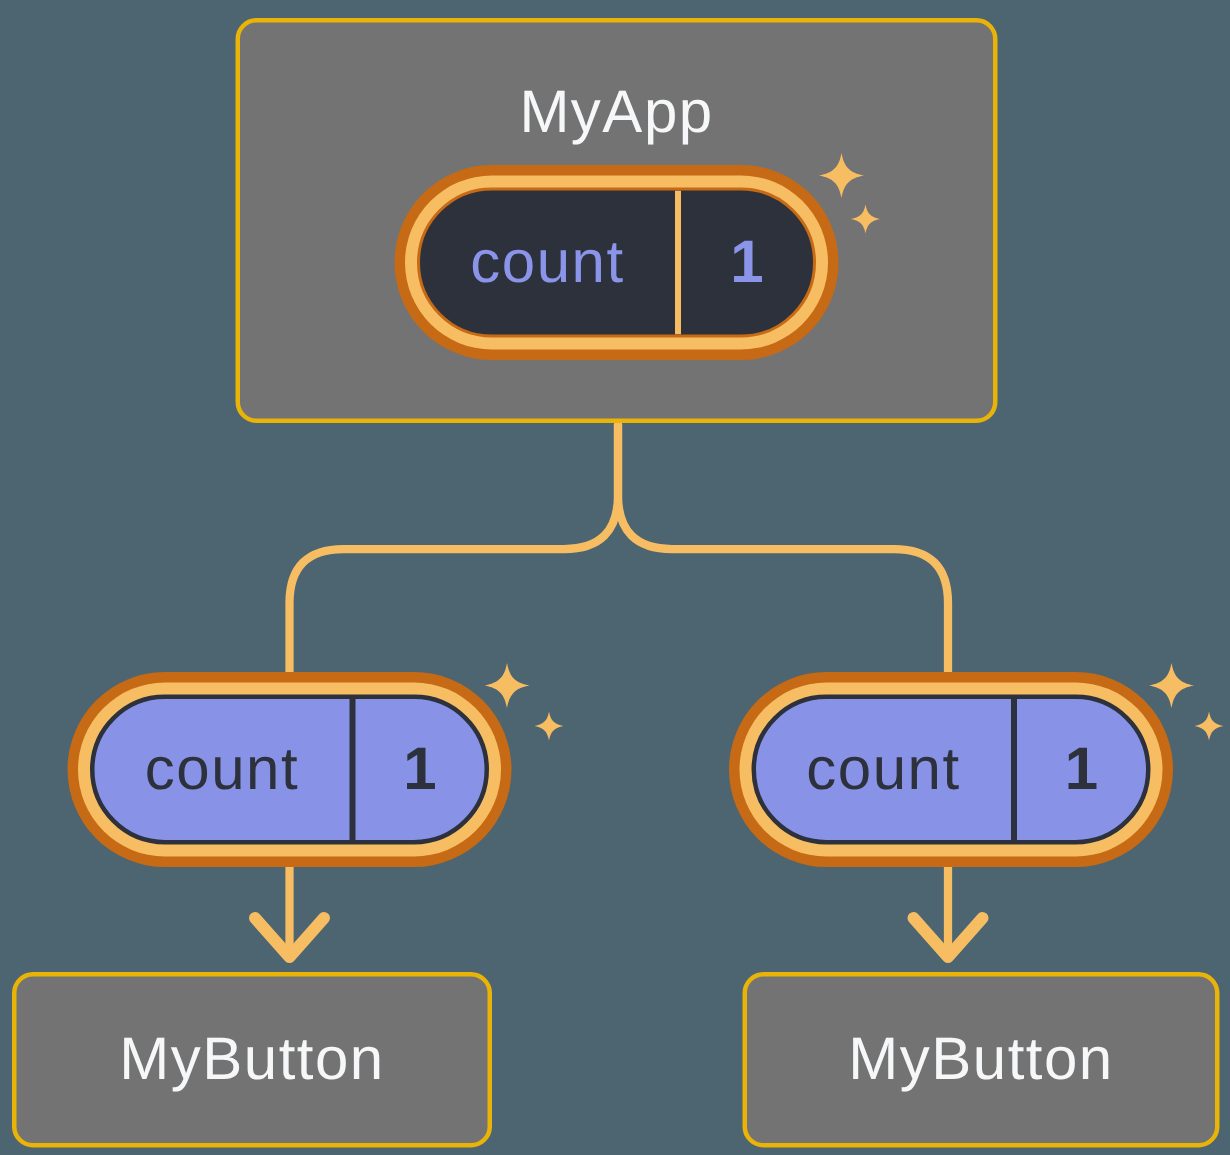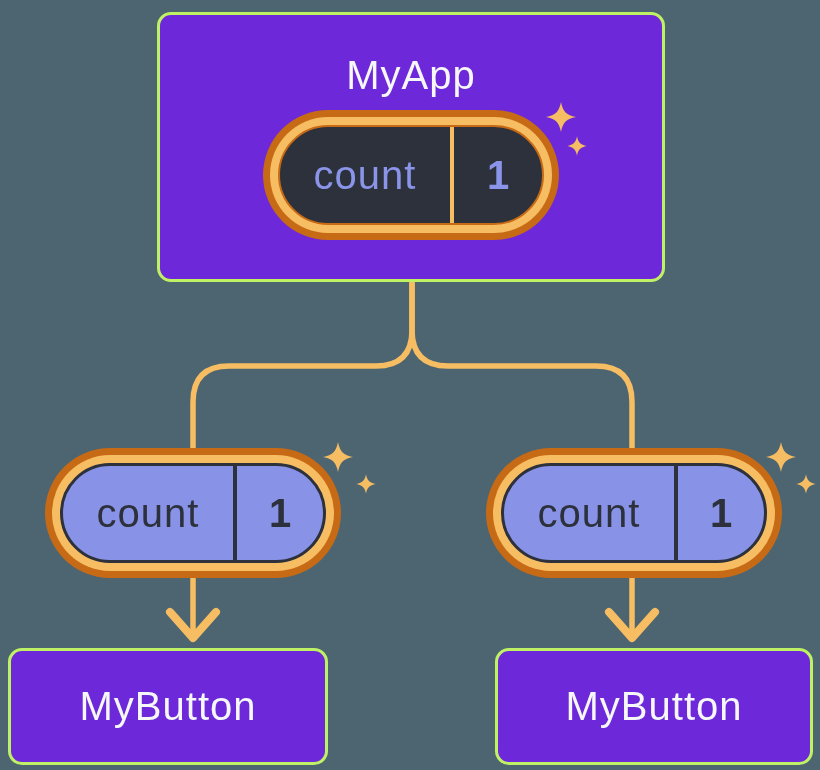--- a/index.html
+++ b/index.html
@@ -4,22 +4,22 @@
 <style>
   html,body { margin:0; padding:0; }
   .stage {
     position:relative; width:820px; height:770px;
     background:#4D6570; overflow:hidden;
     font-family:"Liberation Sans", sans-serif;
   }
   svg.connectors { position:absolute; left:0; top:0; }
 
   .card {
-    position:absolute; background:#6d28d9;
-    border:3px solid #bef264; border-radius:14px;
+    position:absolute; background:#737373;
+    border:3px solid #eab308; border-radius:14px;
     box-sizing:border-box;
   }
   .card-title {
     color:#F6F7F9; font-size:40px; font-weight:500; letter-spacing:1px;
     white-space:nowrap;
   }
   #myapp-box { left:157px; top:12px; width:508px; height:270px; }
   #myapp-box .card-title { position:absolute; left:0; right:0; top:38px; text-align:center; }
   #mybutton-box-left  { left:8px;   top:648px; width:320px; height:117px; display:flex; align-items:center; justify-content:center; }
   #mybutton-box-right { left:495px; top:648px; width:318px; height:117px; display:flex; align-items:center; justify-content:center; }

